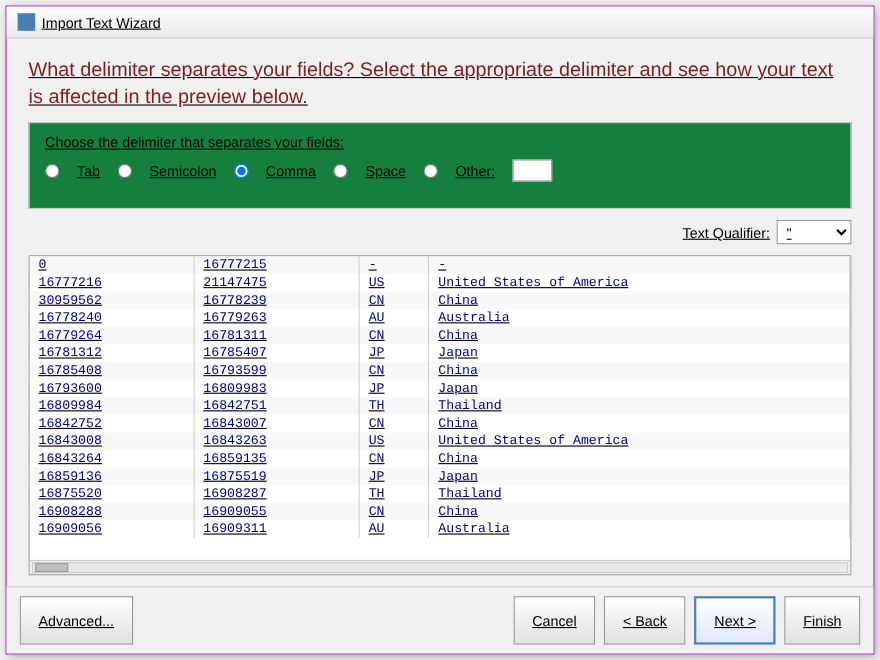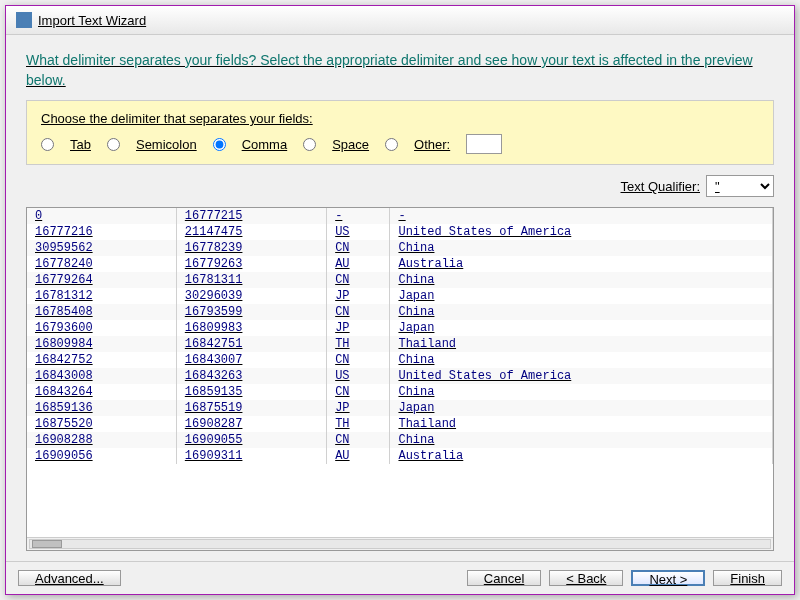--- a/index.html
+++ b/index.html
@@ -49,28 +49,28 @@
       color: #000;
     }
     .content {
       flex: 1;
       padding: 16px 20px 10px 20px;
       display: flex;
       flex-direction: column;
       gap: 10px;
     }
     .description {
-      font-size: 14px;
-      color: #0f766e;
+      font-size: 18px;
+      color: #7f1d1d;
       line-height: 1.4;
     }
     .delimiter-section {
       border: 1px solid #ccc;
-      background: #fef9c3;
-      padding: 10px 14px 10px 14px;
+      background: #15803d;
+      padding: 10px 14px 24px 14px;
     }
     .delimiter-label {
       font-size: 13px;
       margin-bottom: 8px;
       color: #000;
     }
     .delimiter-options {
       display: flex;
       align-items: center;
       gap: 16px;
@@ -177,21 +177,21 @@
     }
     .footer {
       padding: 8px 12px;
       display: flex;
       align-items: center;
       gap: 8px;
       border-top: 1px solid #ccc;
       background: #f0f0f0;
     }
     .btn {
-      height: 16px;
+      height: 44px;
       padding: 0 16px;
       border: 1px solid #999;
       background: linear-gradient(to bottom, #ffffff, #e0e0e0);
       font-size: 13px;
       cursor: pointer;
       color: #000;
     }
     .btn-next {
       border: 2px solid #4a7fb5;
       background: linear-gradient(to bottom, #ffffff, #e0e8ff);
@@ -290,21 +290,21 @@
                 <td>Australia</td>
               </tr>
               <tr>
                 <td>16779264</td>
                 <td>16781311</td>
                 <td>CN</td>
                 <td>China</td>
               </tr>
               <tr>
                 <td>16781312</td>
-                <td>30296039</td>
+                <td>16785407</td>
                 <td>JP</td>
                 <td>Japan</td>
               </tr>
               <tr>
                 <td>16785408</td>
                 <td>16793599</td>
                 <td>CN</td>
                 <td>China</td>
               </tr>
               <tr>

